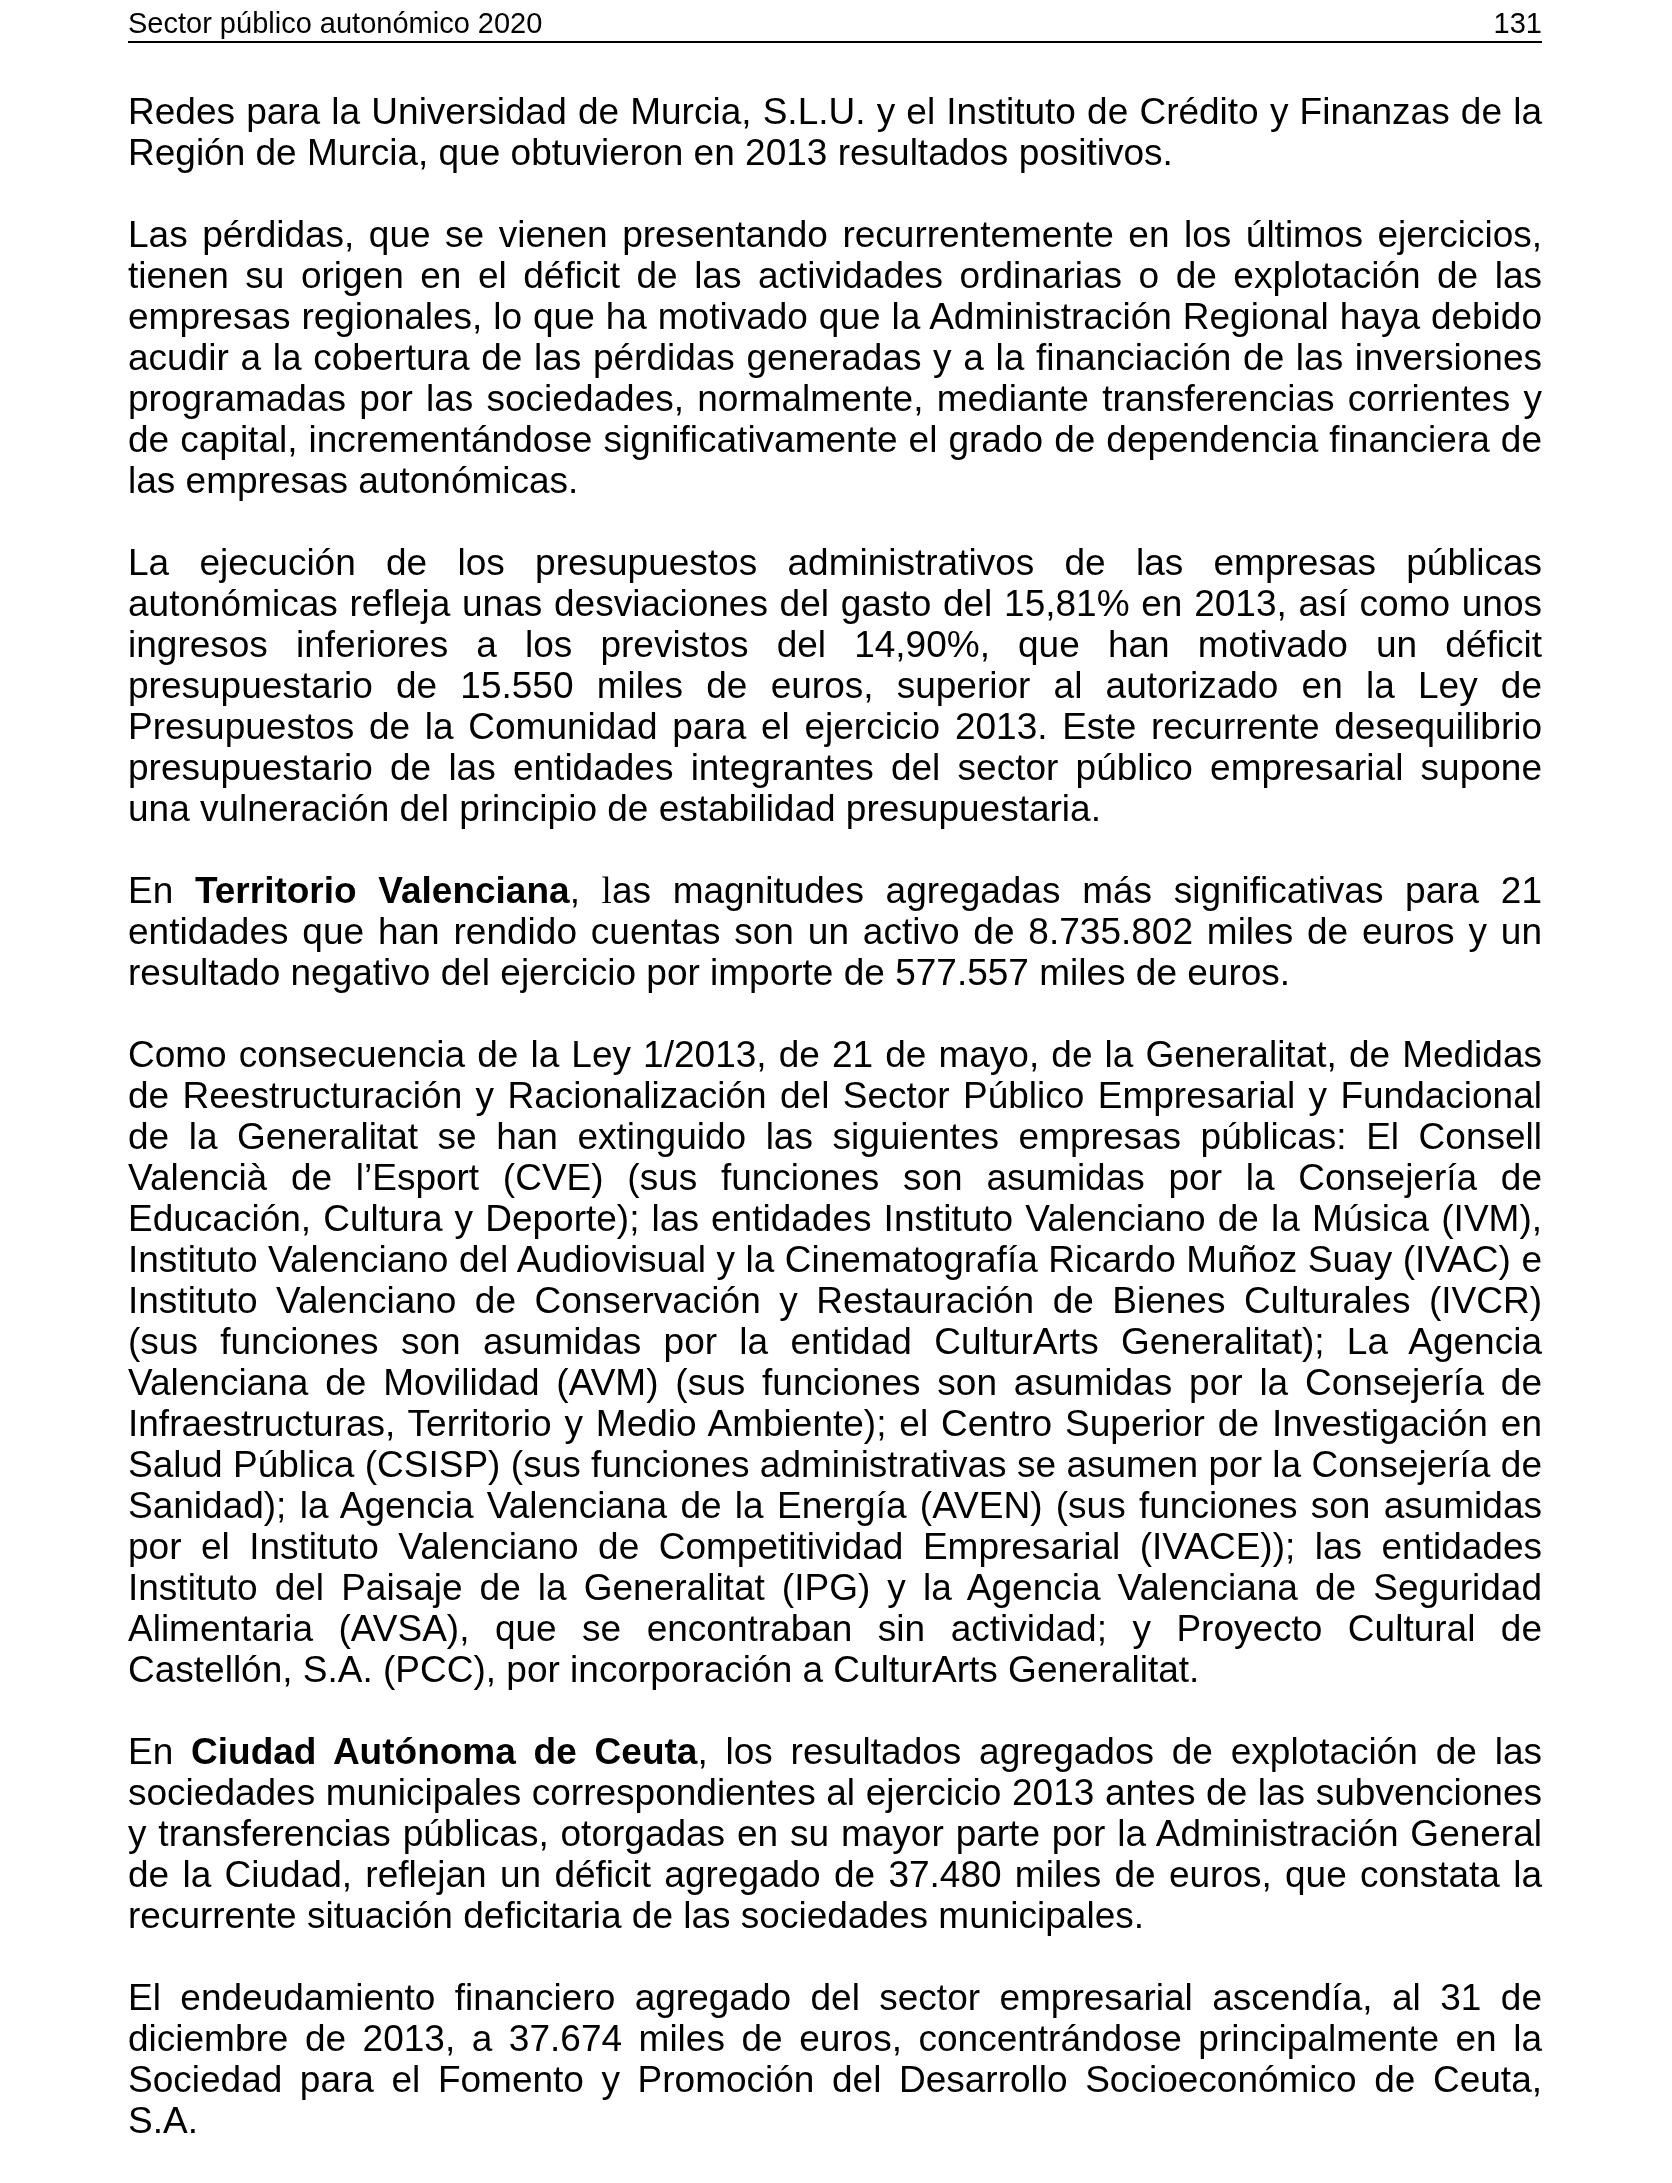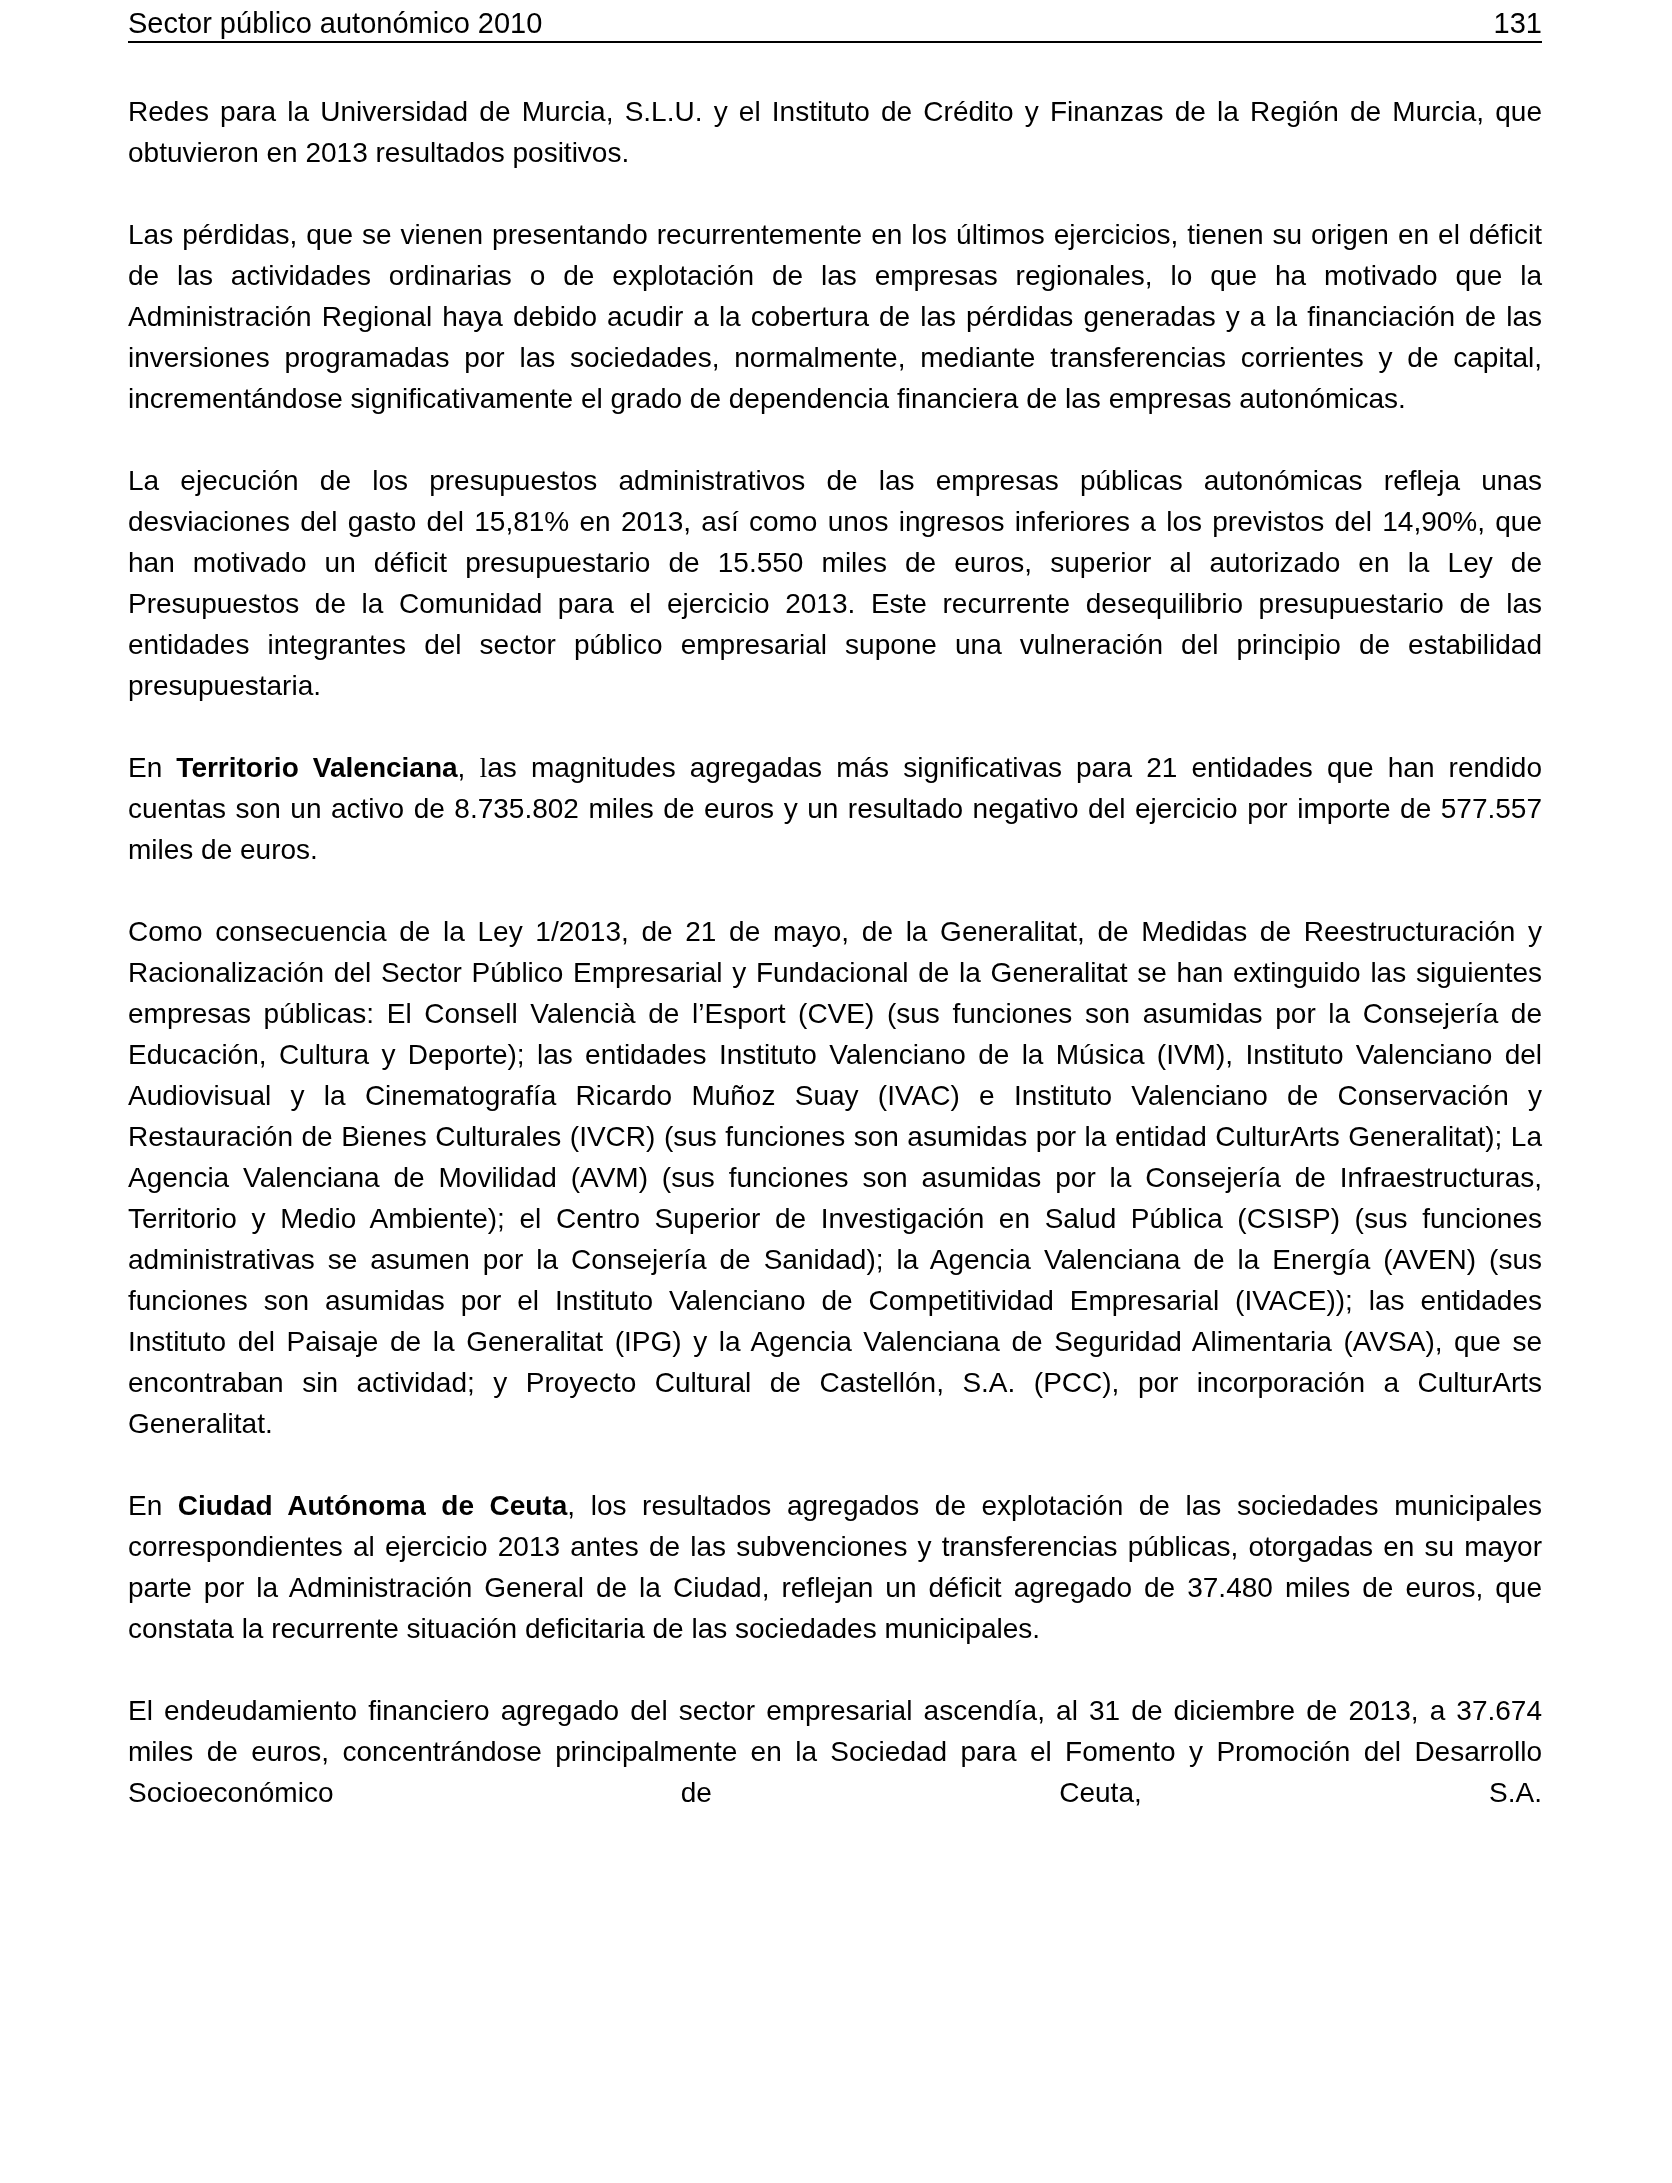--- a/index.html
+++ b/index.html
@@ -9,34 +9,34 @@
   }
   .header {
     position: absolute; left: 128px; top: 4.7px; width: 1414px; height: 36px;
     border-bottom: 2.4px solid #000;
     display: flex; justify-content: space-between; align-items: flex-end;
     font-size: 29px; line-height: 35px;
   }
   .header span { display: block; }
   .content {
     position: absolute; left: 128px; top: 91px; width: 1414px;
-    font-size: 28px; line-height: 41px;
+    font-size: 37px; line-height: 41px;
   }
   .content p {
     margin: 0 0 41px 0; text-align: justify; text-justify: inter-word;
   }
   .content p:last-child { text-align-last: justify; }
   .bold { font-weight: bold; }
   .serif-l { font-family: "Liberation Serif", serif; }
 </style>
 </head>
 <body>
 
 <div class="header">
-  <span>Sector público autonómico 2010</span>
+  <span>Sector público autonómico 2020</span>
   <span>131</span>
 </div>
 
 <div class="content">
   <p>
     <span>Redes para la Universidad de Murcia, S.L.U. y el Instituto de Crédito y Finanzas de la Región de Murcia, que obtuvieron en 2013 resultados positivos.</span>
   </p>
   <p>
     <span>Las pérdidas, que se vienen presentando recurrentemente en los últimos ejercicios, tienen su origen en el déficit de las actividades ordinarias o de explotación de las empresas regionales, lo que ha motivado que la Administración Regional haya debido acudir a la cobertura de las pérdidas generadas y a la financiación de las inversiones programadas por las sociedades, normalmente, mediante transferencias corrientes y de capital, incrementándose significativamente el grado de dependencia financiera de las empresas autonómicas.</span>
   </p>

